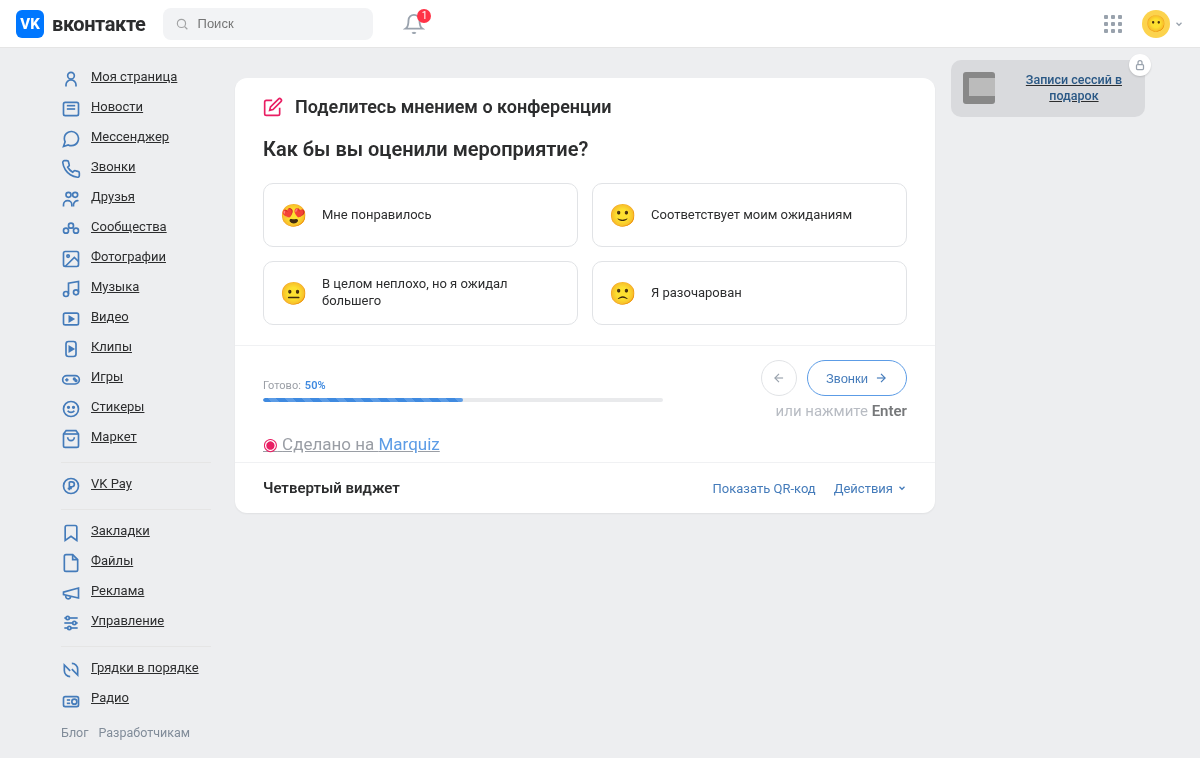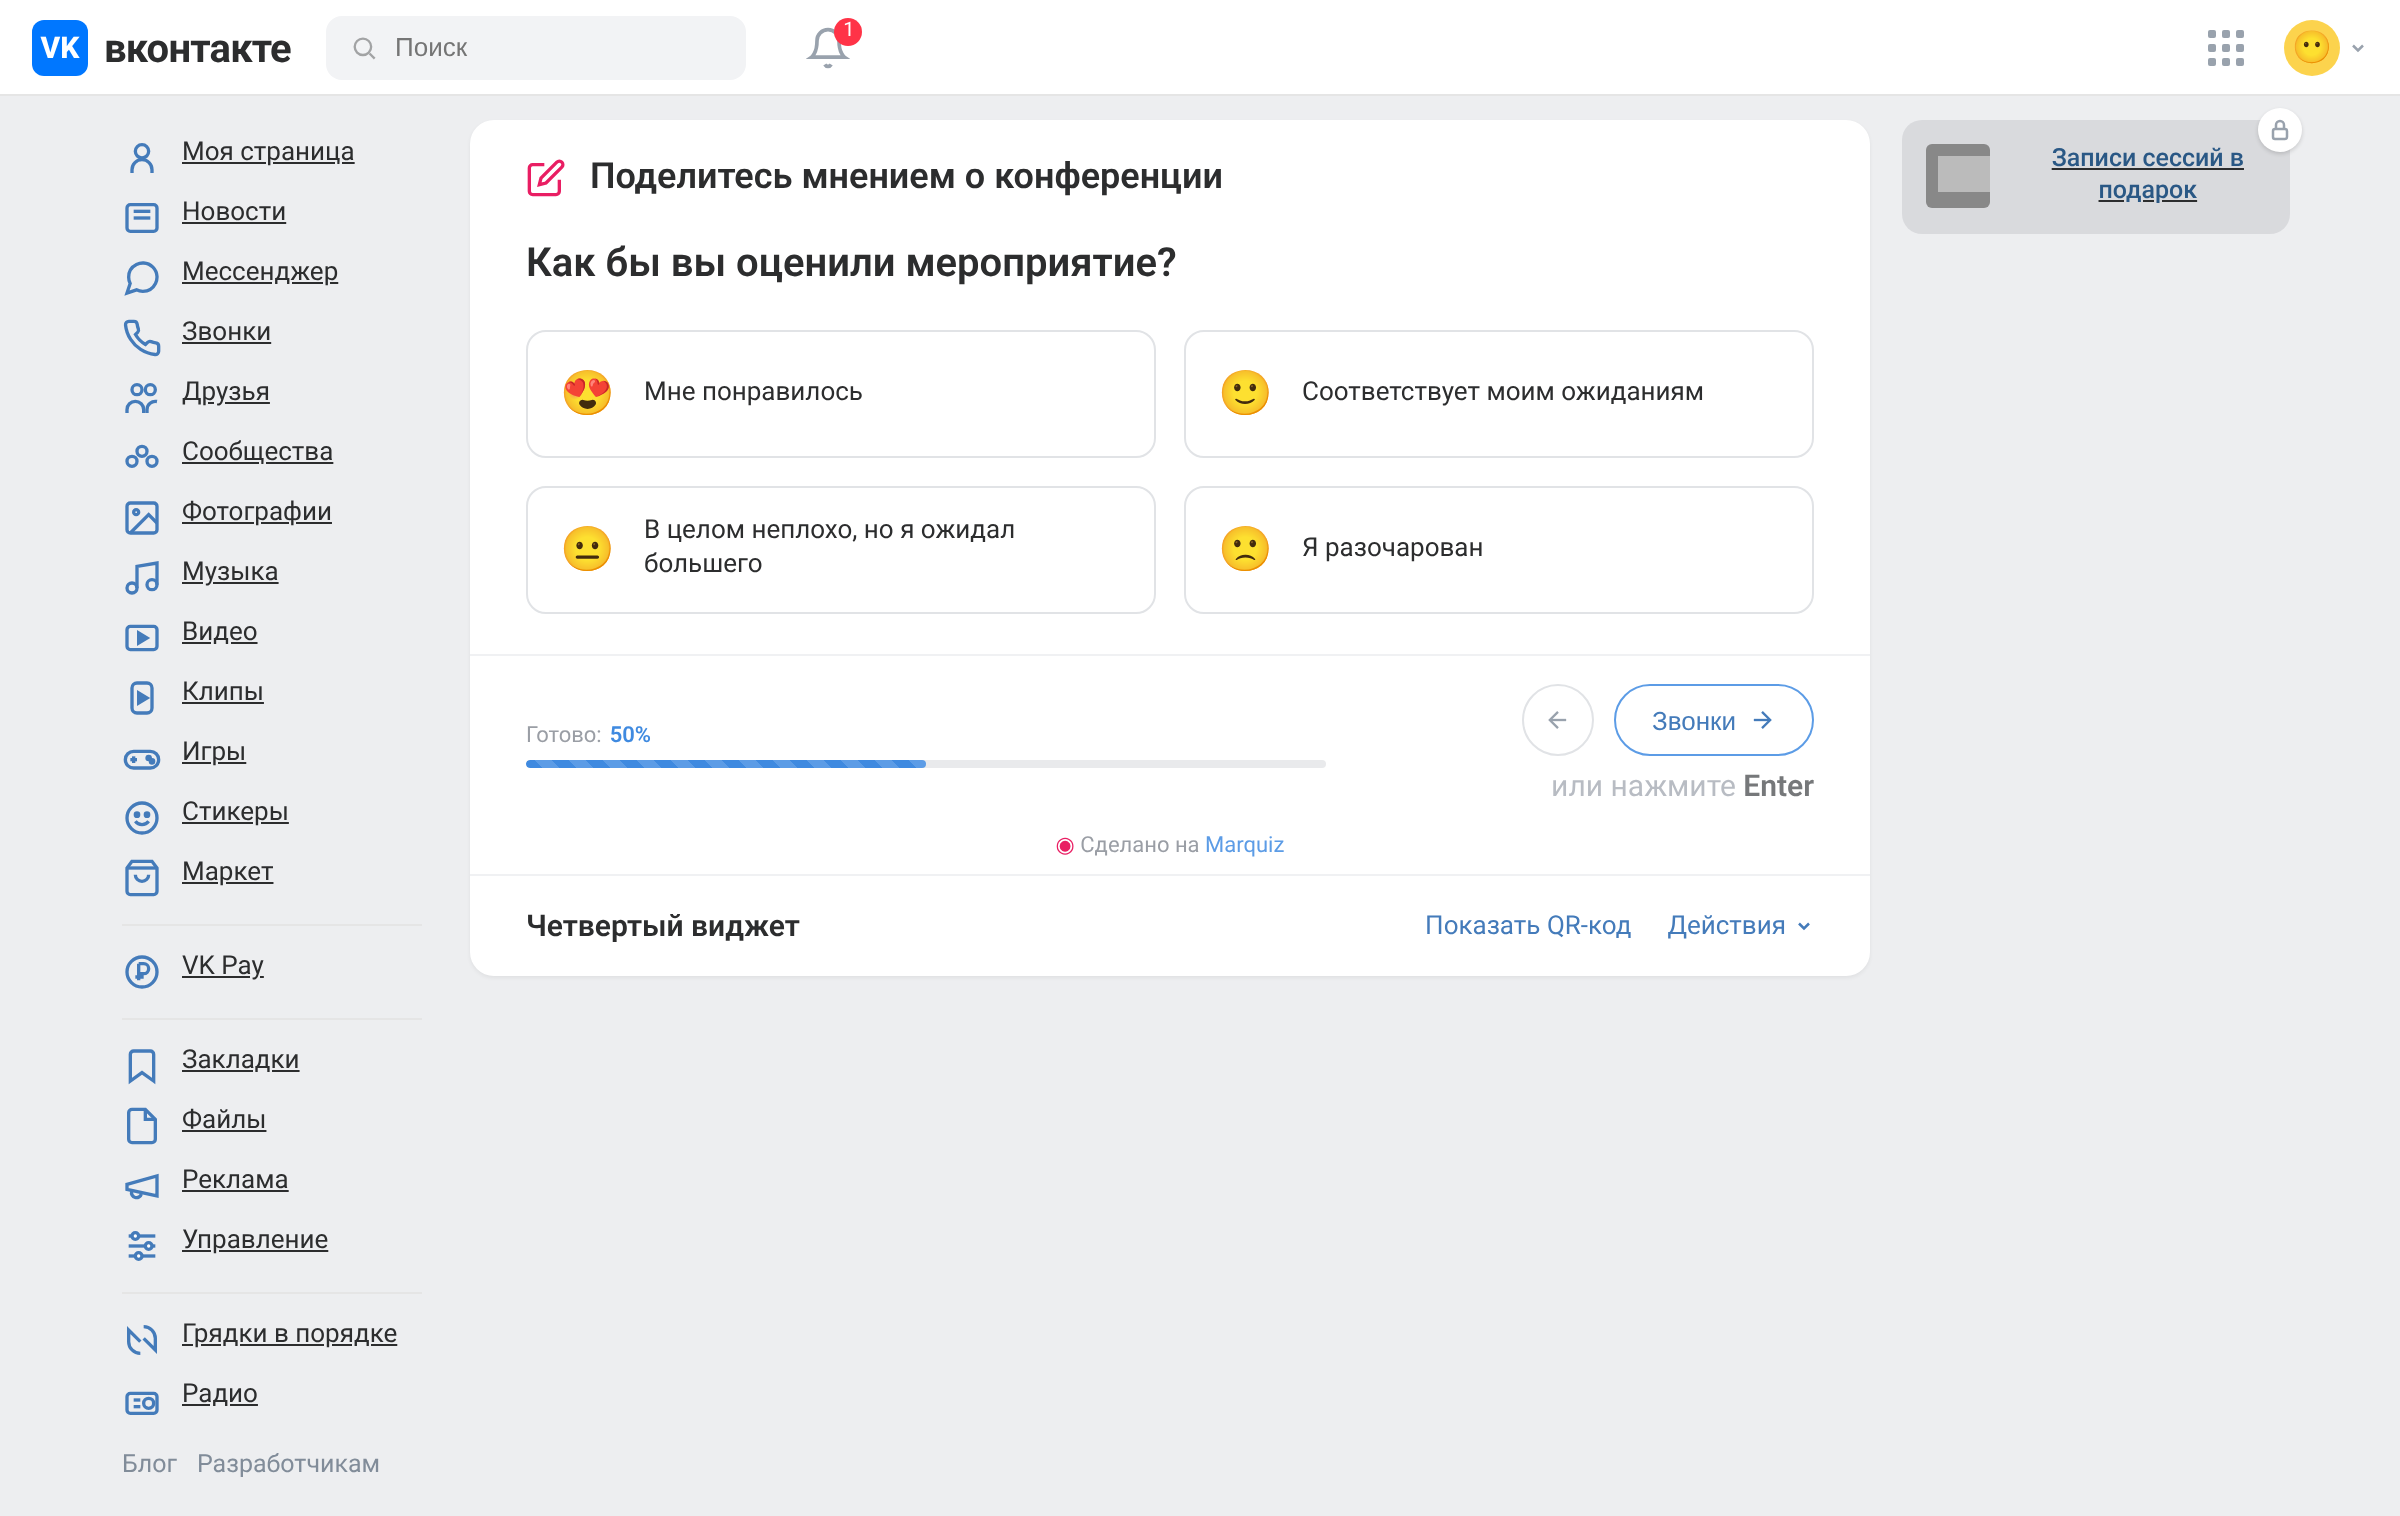--- a/index.html
+++ b/index.html
@@ -29,21 +29,21 @@
 .sidebar { width: 162px; flex-shrink: 0; padding: 4px 0; }
 .sidebar-item { display: flex; align-items: flex-start; gap: 10px; padding: 5px 6px; color: #2c2d2e; font-size: 13px; cursor: pointer; border-radius: 6px; text-decoration: underline; }
 .sidebar-item .ic { width: 20px; height: 20px; display: flex; align-items: center; justify-content: center; color: #447bba; }
 .sidebar-sep { height: 1px; background: #e5e5e5; margin: 8px 6px; }
 .sidebar-footer { padding: 10px 6px; color: #818c99; font-size: 12.5px; }
 .sidebar-footer a { color: #818c99; text-decoration: none; margin-right: 10px; }
 .sidebar-footer .row { margin-bottom: 4px; }
 
 
 .main { flex: 1; margin-left: 18px; display: flex; gap: 16px; align-items: flex-start; }
-.card { background: #fff; border-radius: 12px; box-shadow: 0 1px 2px rgba(0,0,0,0.06); flex: 1; }
+.card { background: #fff; border-radius: 12px; box-shadow: 0 1px 2px rgba(0,0,0,0.06); flex: 1; margin-top: 18px; }
 .card-header { display: flex; align-items: center; gap: 12px; padding: 18px 28px 6px; }
 .card-header .hicon { width: 20px; height: 20px; color: #e91e63; }
 .card-header h2 { font-size: 18px; font-weight: 600; }
 .card-body { padding: 14px 28px 20px; }
 .question { font-size: 20px; font-weight: 600; margin-bottom: 22px; }
 .options { display: grid; grid-template-columns: 1fr 1fr; gap: 14px; }
 .option { border: 1px solid #e1e3e6; border-radius: 10px; padding: 14px 16px; display: flex; align-items: center; gap: 14px; cursor: pointer; min-height: 64px; }
 .emoji { width: 28px; height: 28px; border-radius: 50%; display: flex; align-items: center; justify-content: center; font-size: 22px; flex-shrink: 0; }
 .option-text { font-size: 13px; color: #2c2d2e; line-height: 1.3; }
 
@@ -59,21 +59,21 @@
 .progress-block { flex: 1; }
 .progress-label { font-size: 11px; color: #9a9ea5; margin-bottom: 6px; }
 .progress-label .pct { color: #3f8ae0; font-weight: 600; margin-left: 4px; }
 .progress-bar { height: 4px; background: #e9eaec; border-radius: 2px; width: 400px; overflow: hidden; }
 .progress-fill { height: 100%; background: repeating-linear-gradient(45deg,#3f8ae0,#3f8ae0 6px,#5c9ce6 6px,#5c9ce6 12px); border-radius: 2px; }
 .nav-buttons { display: flex; align-items: center; gap: 10px; }
 .btn-back { width: 36px; height: 36px; border-radius: 50%; border: 1px solid #e1e3e6; background: #fff; display: flex; align-items: center; justify-content: center; cursor: pointer; color: #99a2ad; }
 .btn-next { height: 36px; border-radius: 18px; border: 1px solid #5c9ce6; color: #447bba; background: #fff; padding: 0 18px; display: flex; align-items: center; gap: 6px; cursor: pointer; font-size: 13px; font-weight: 500; }
 .hint { font-size: 15px; color: #b8bcc3; margin-top: 6px; text-align: right; }
 .hint b { color: #76787a; font-weight: 600; }
-.made-by { text-align: center; font-size: 11px; color: #9a9ea5; padding: 6px 0 2px; margin-top: -4px; }
+.made-by { text-align: left; font-size: 17px; color: #9a9ea5; padding: 6px 0 2px; margin-top: -4px; text-decoration: underline; }
 .made-by a { color: #5c9ce6; text-decoration: none; }
 .made-by .dot { color: #e91e63; }
 
 
 .widget-bar { border-top: 1px solid #f0f1f3; padding: 16px 28px; display: flex; align-items: center; justify-content: space-between; }
 .widget-title { font-size: 15px; font-weight: 600; }
 .widget-actions { display: flex; gap: 18px; font-size: 13px; color: #447bba; }
 .widget-actions span { cursor: pointer; display: flex; align-items: center; gap: 4px; }
 
 svg { display: block; }

